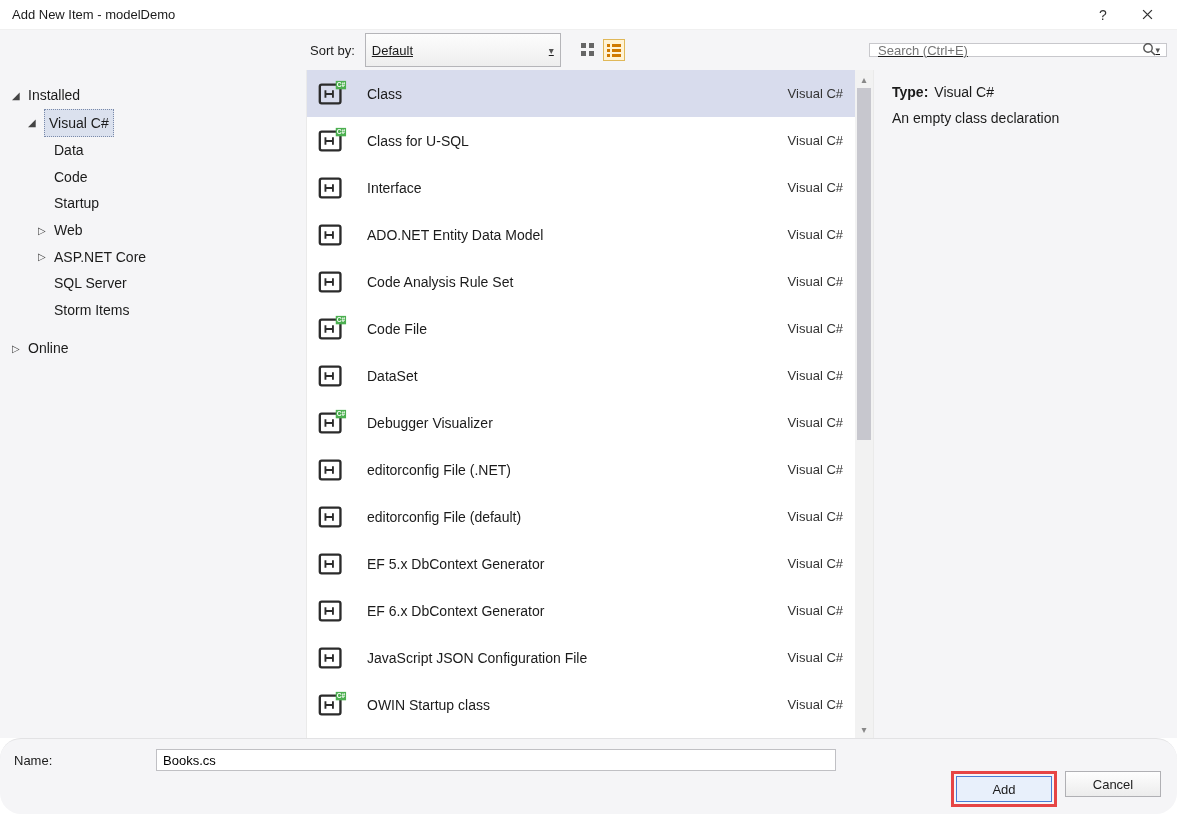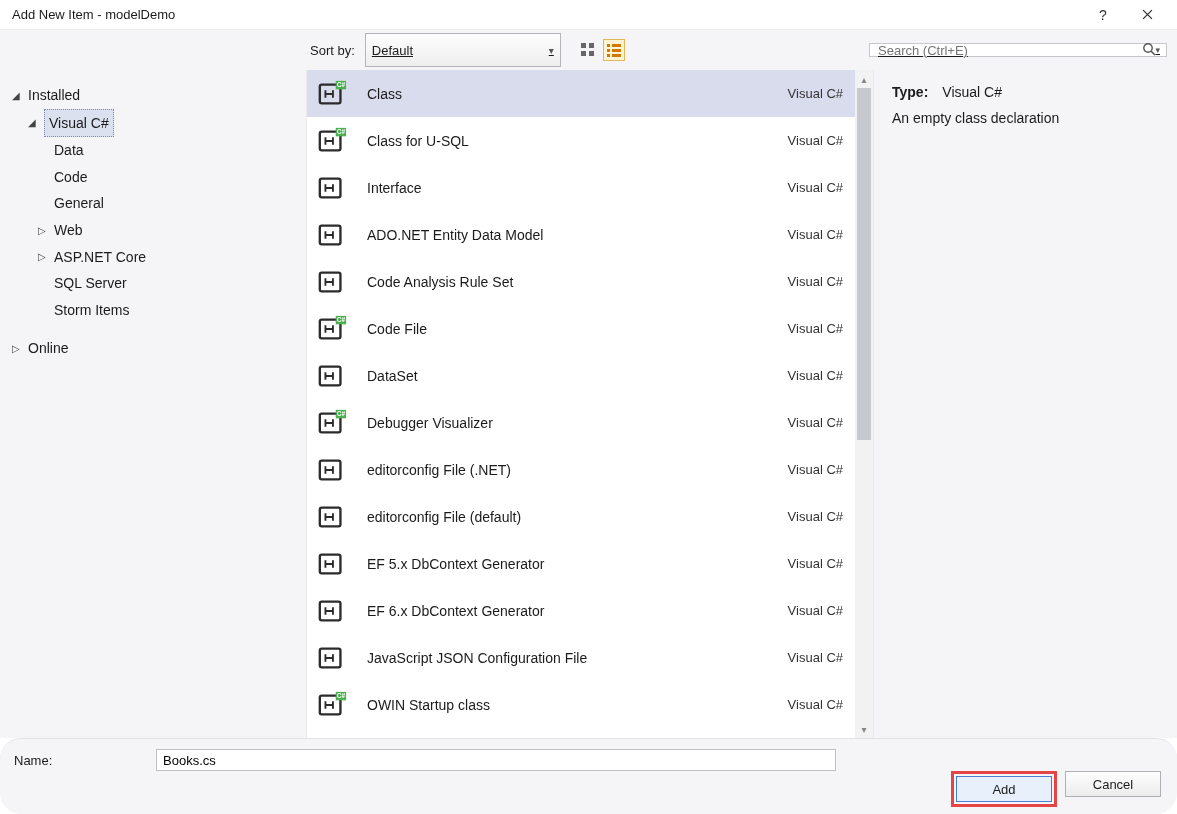--- a/index.html
+++ b/index.html
@@ -38,21 +38,21 @@
   .row .label { flex: 1; font-size: 14px; }
   .row .lang { width: 90px; text-align: right; font-size: 13px; color: #333; margin-right: 20px; }
 
   .vscroll { position: absolute; right: 0; top: 0; bottom: 0; width: 18px; background: #f2f2f2; }
   .vscroll .arrow { height: 18px; display:flex; align-items:center; justify-content:center; color:#888; font-size:10px;}
   .vscroll .track { position: absolute; top:18px; bottom:18px; left:0; right:0; }
   .vscroll .thumb { position: absolute; left:2px; right:2px; top:0; height: 352px; background: #c7c7ce; }
 
   .rightpane { width: 303px; padding: 14px 18px; font-size: 14px; background:#f5f5f7;}
   .rightpane .type-row { margin-bottom: 10px; }
-  .rightpane .type-row b { margin-right: 14px; }
+  .rightpane .type-row b { margin-right: 6px; }
 
   .footer { height: 76px; background: #f5f5f7; border-top: 1px solid #e2e2e4; padding: 10px 14px; display:flex; flex-direction:column; justify-content:space-between;border-radius:21px;}
   .footer .name-row { display: flex; align-items: center; gap: 8px; }
   .footer .name-row label { width: 134px; }
   .footer .name-row input { width: 680px; height: 22px; border: 1px solid #c0c0c4; padding: 0 6px; font-size: 13px; background:#fff;}
   .footer .btn-row { display:flex; justify-content:flex-end; gap: 8px; padding-right: 2px; }
   .footer .btn-row .btn { min-width: 96px; height: 26px; border: 1px solid #b0b0b4; background: linear-gradient(#fefefe,#ececec); display:flex; align-items:center; justify-content:center; font-size: 13px; }
   .footer .btn-row .btn.primary { border: 1px solid #4a7dd4; background: #e8f0fb; }
   .footer .btn-row .add-wrap { border:3px solid #e64545; padding:2px; }
 
@@ -121,21 +121,21 @@
         <span class="arrow">◢</span>
         <span class="selected">Visual C#</span>
       </div>
     <div class="node lvl2">
         <span>Data</span>
       </div>
     <div class="node lvl2">
         <span>Code</span>
       </div>
     <div class="node lvl2">
-        <span>General</span>
+        <span>Startup</span>
       </div>
     <div class="node lvl2">
         <span class="arrow" style="margin-left:-16px">▷</span>
         <span>Web</span>
       </div>
     <div class="node lvl2">
         <span class="arrow" style="margin-left:-16px">▷</span>
         <span>ASP.NET Core</span>
       </div>
     <div class="node lvl2">

